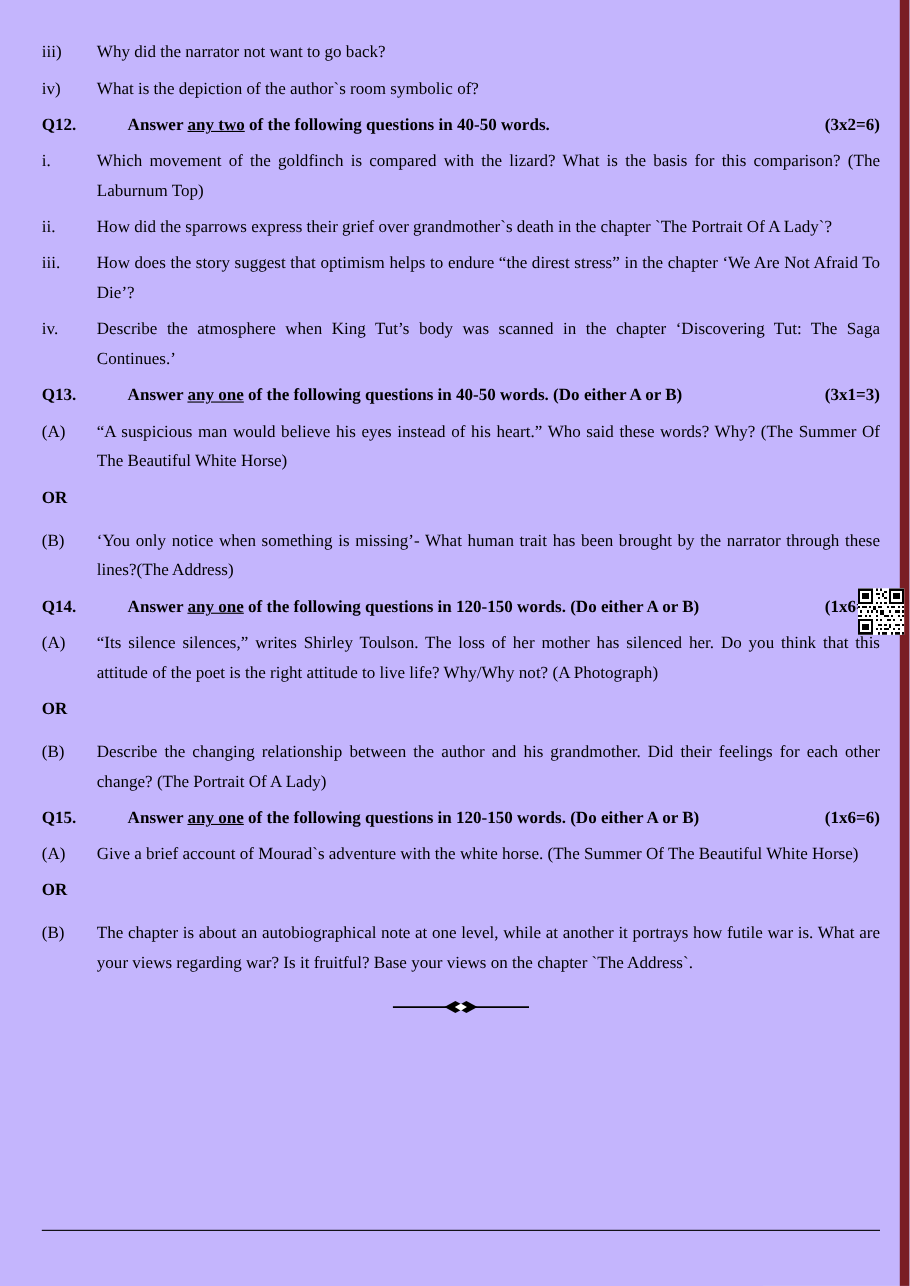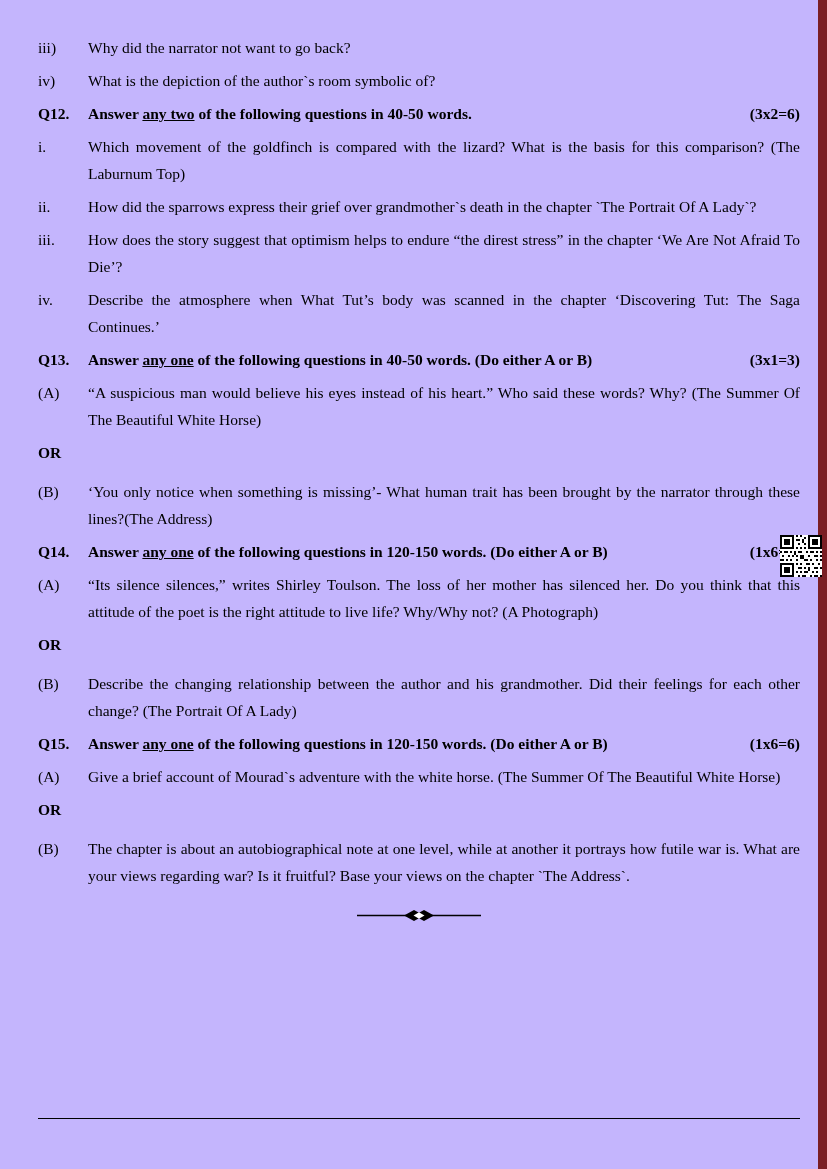--- a/index.html
+++ b/index.html
@@ -29,21 +29,21 @@
   .num {
     flex:0 0 50px; width:50px;
     font-size:15.5px; line-height:27px;
   }
   .txt {
     flex:1 1 auto;
     font-size:15.5px; line-height:27px;
     text-align:justify;
   }
   .header-row .num, .header-row .txt, .marks { font-weight:bold; }
-  .header-row .txt { text-align:left; }
+  .header-row .txt { text-align:left;margin-left:28px; }
   .marks {
     flex:0 0 auto;
     font-size:15.5px; line-height:27px;
     margin-left:7px; white-space:nowrap;
   }
   .u { text-decoration:underline; }
   .or-row {
     text-align:left; font-weight:bold;
     font-size:15.5px; line-height:27px;
     margin:5px 0 12px 0;
@@ -101,21 +101,21 @@
       <span class="txt">How did the sparrows express their grief over grandmother`s death in the chapter `The Portrait Of A Lady`?</span>
     </div>
 
     <div class="row">
       <span class="num">iii.</span>
       <span class="txt">How does the story suggest that optimism helps to endure “the direst stress” in the chapter ‘We Are Not Afraid To Die’?</span>
     </div>
 
     <div class="row">
       <span class="num">iv.</span>
-      <span class="txt">Describe the atmosphere when What Tut’s body was scanned in the chapter ‘Discovering Tut: The Saga Continues.’</span>
+      <span class="txt">Describe the atmosphere when King Tut’s body was scanned in the chapter ‘Discovering Tut: The Saga Continues.’</span>
     </div>
 
     <div class="row header-row">
       <span class="num">Q13.</span>
       <span class="txt"><span>Answer </span><span class="u">any one</span><span> of the following questions in 40-50 words.  (Do either A or B)</span></span>
       <span class="marks">(3x1=3)</span>
     </div>
 
     <div class="row">
       <span class="num">(A)</span>

